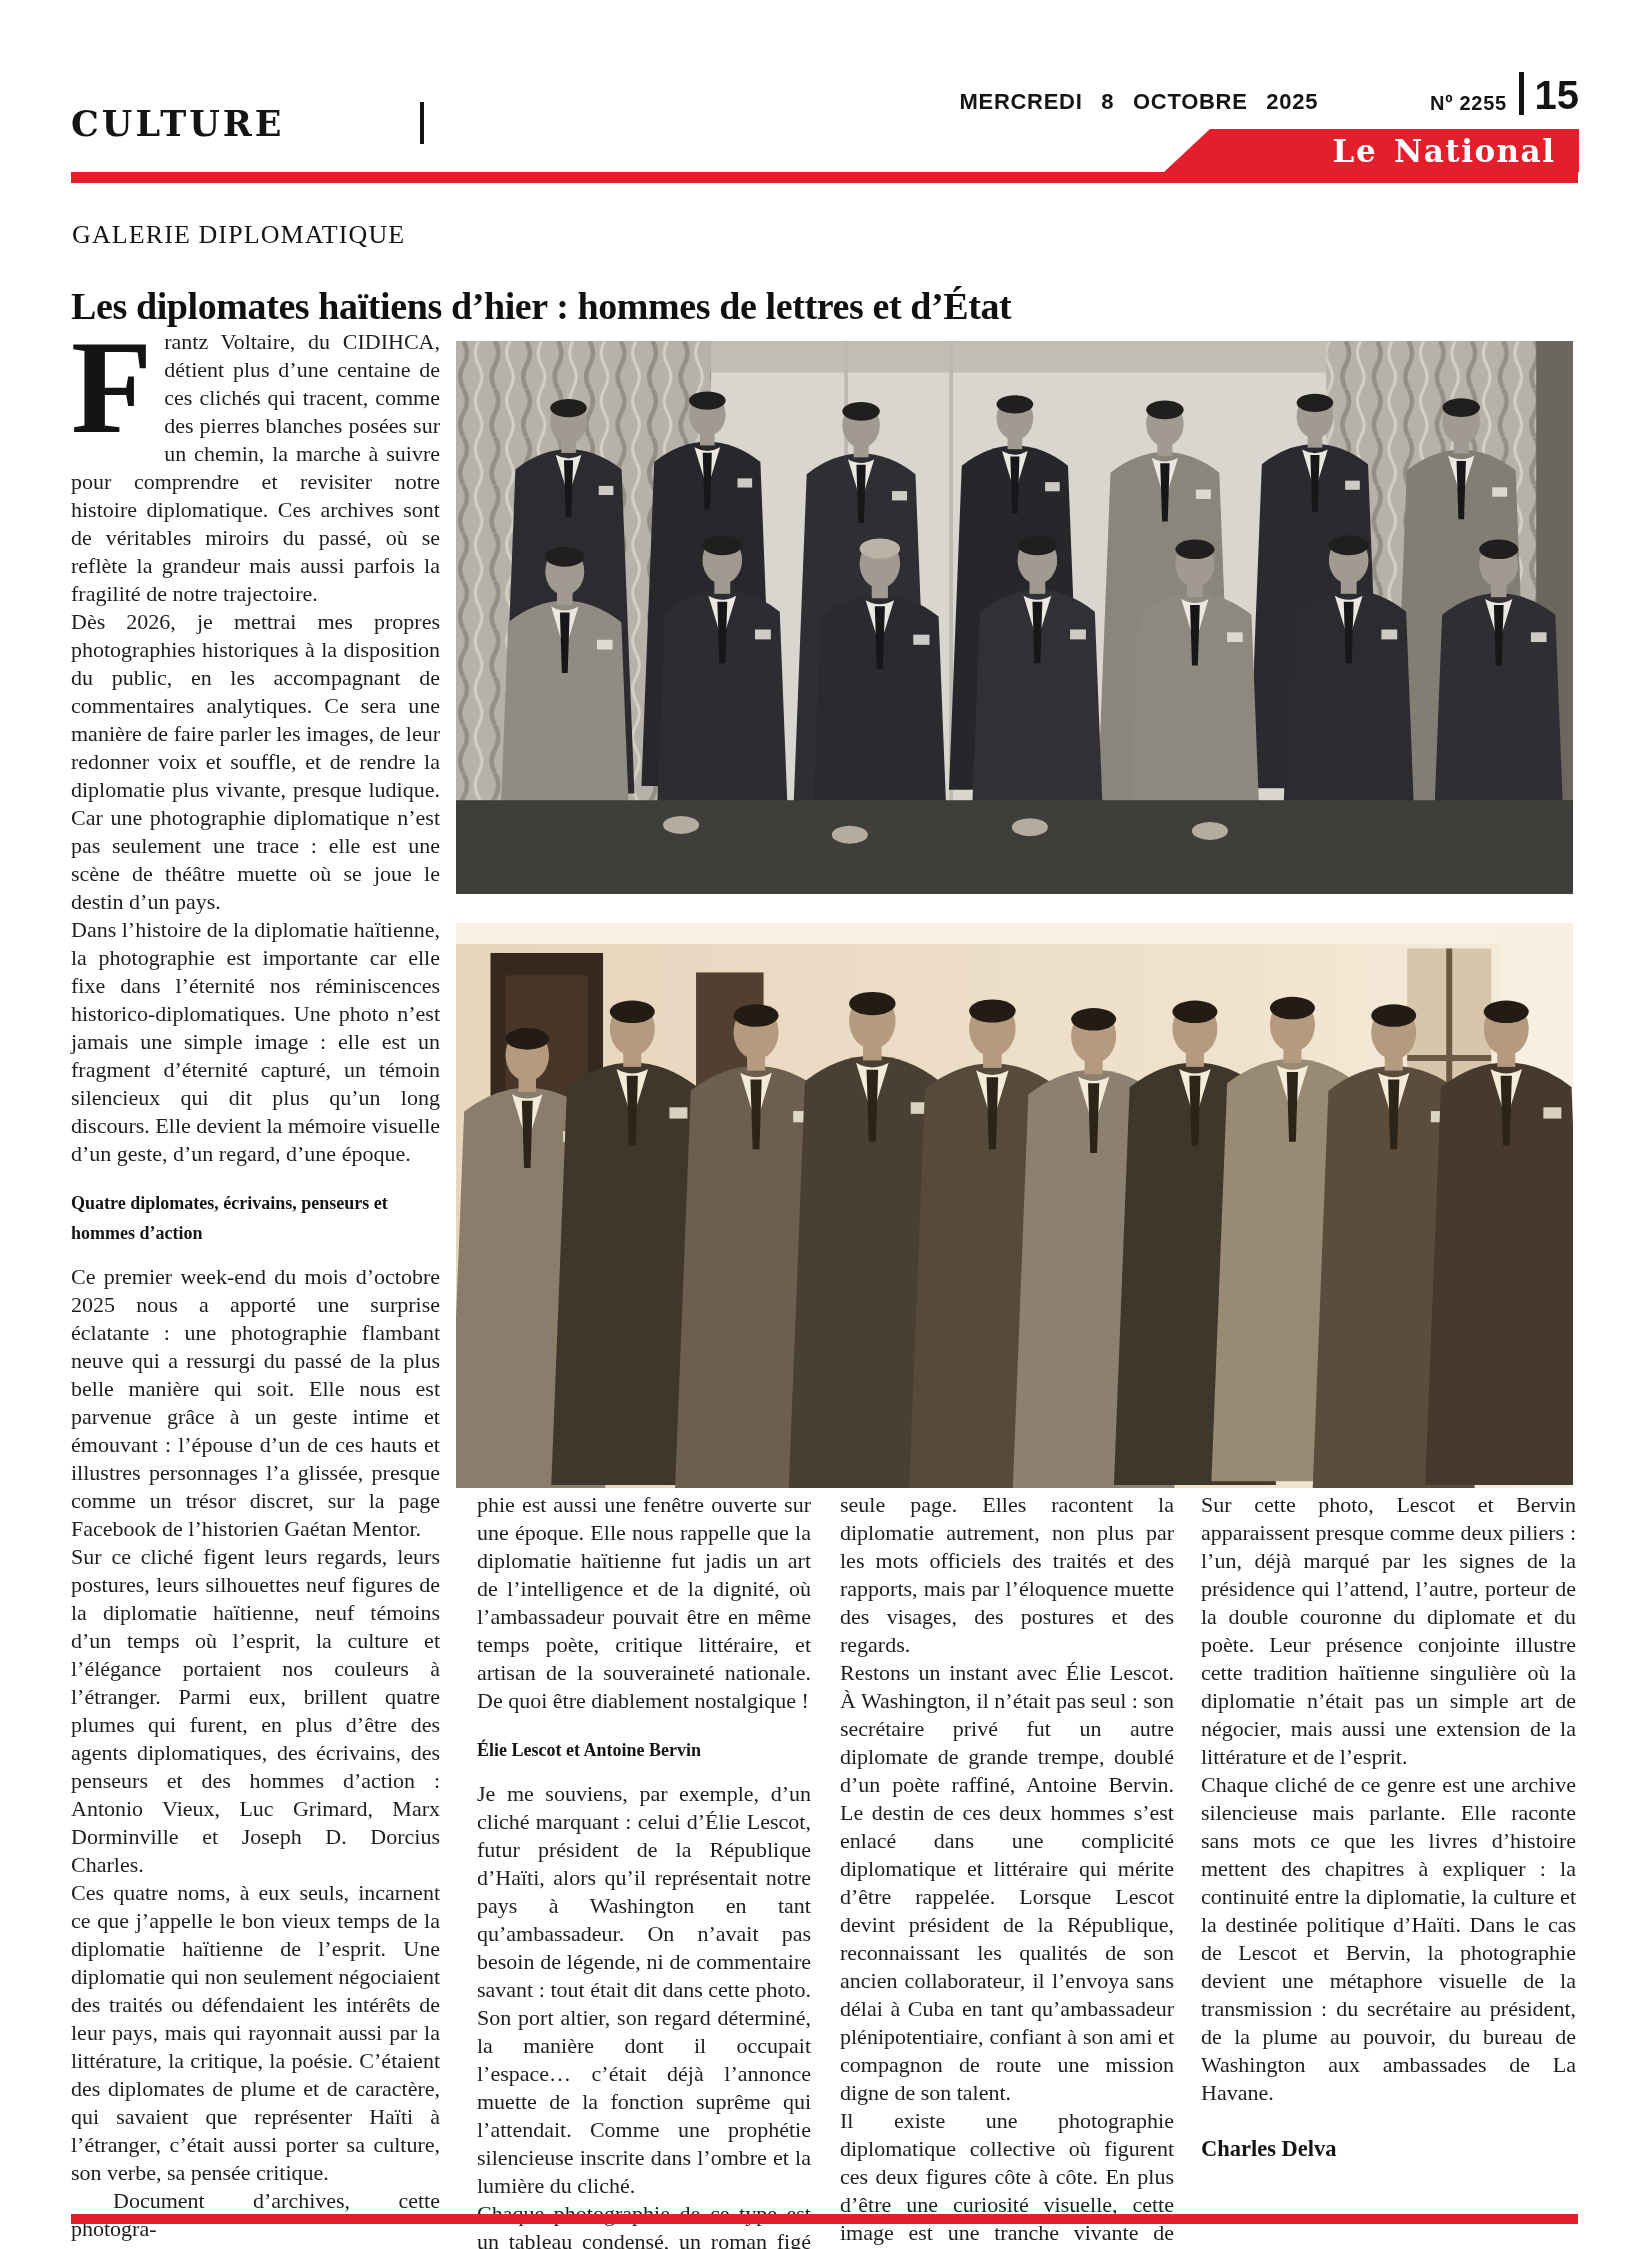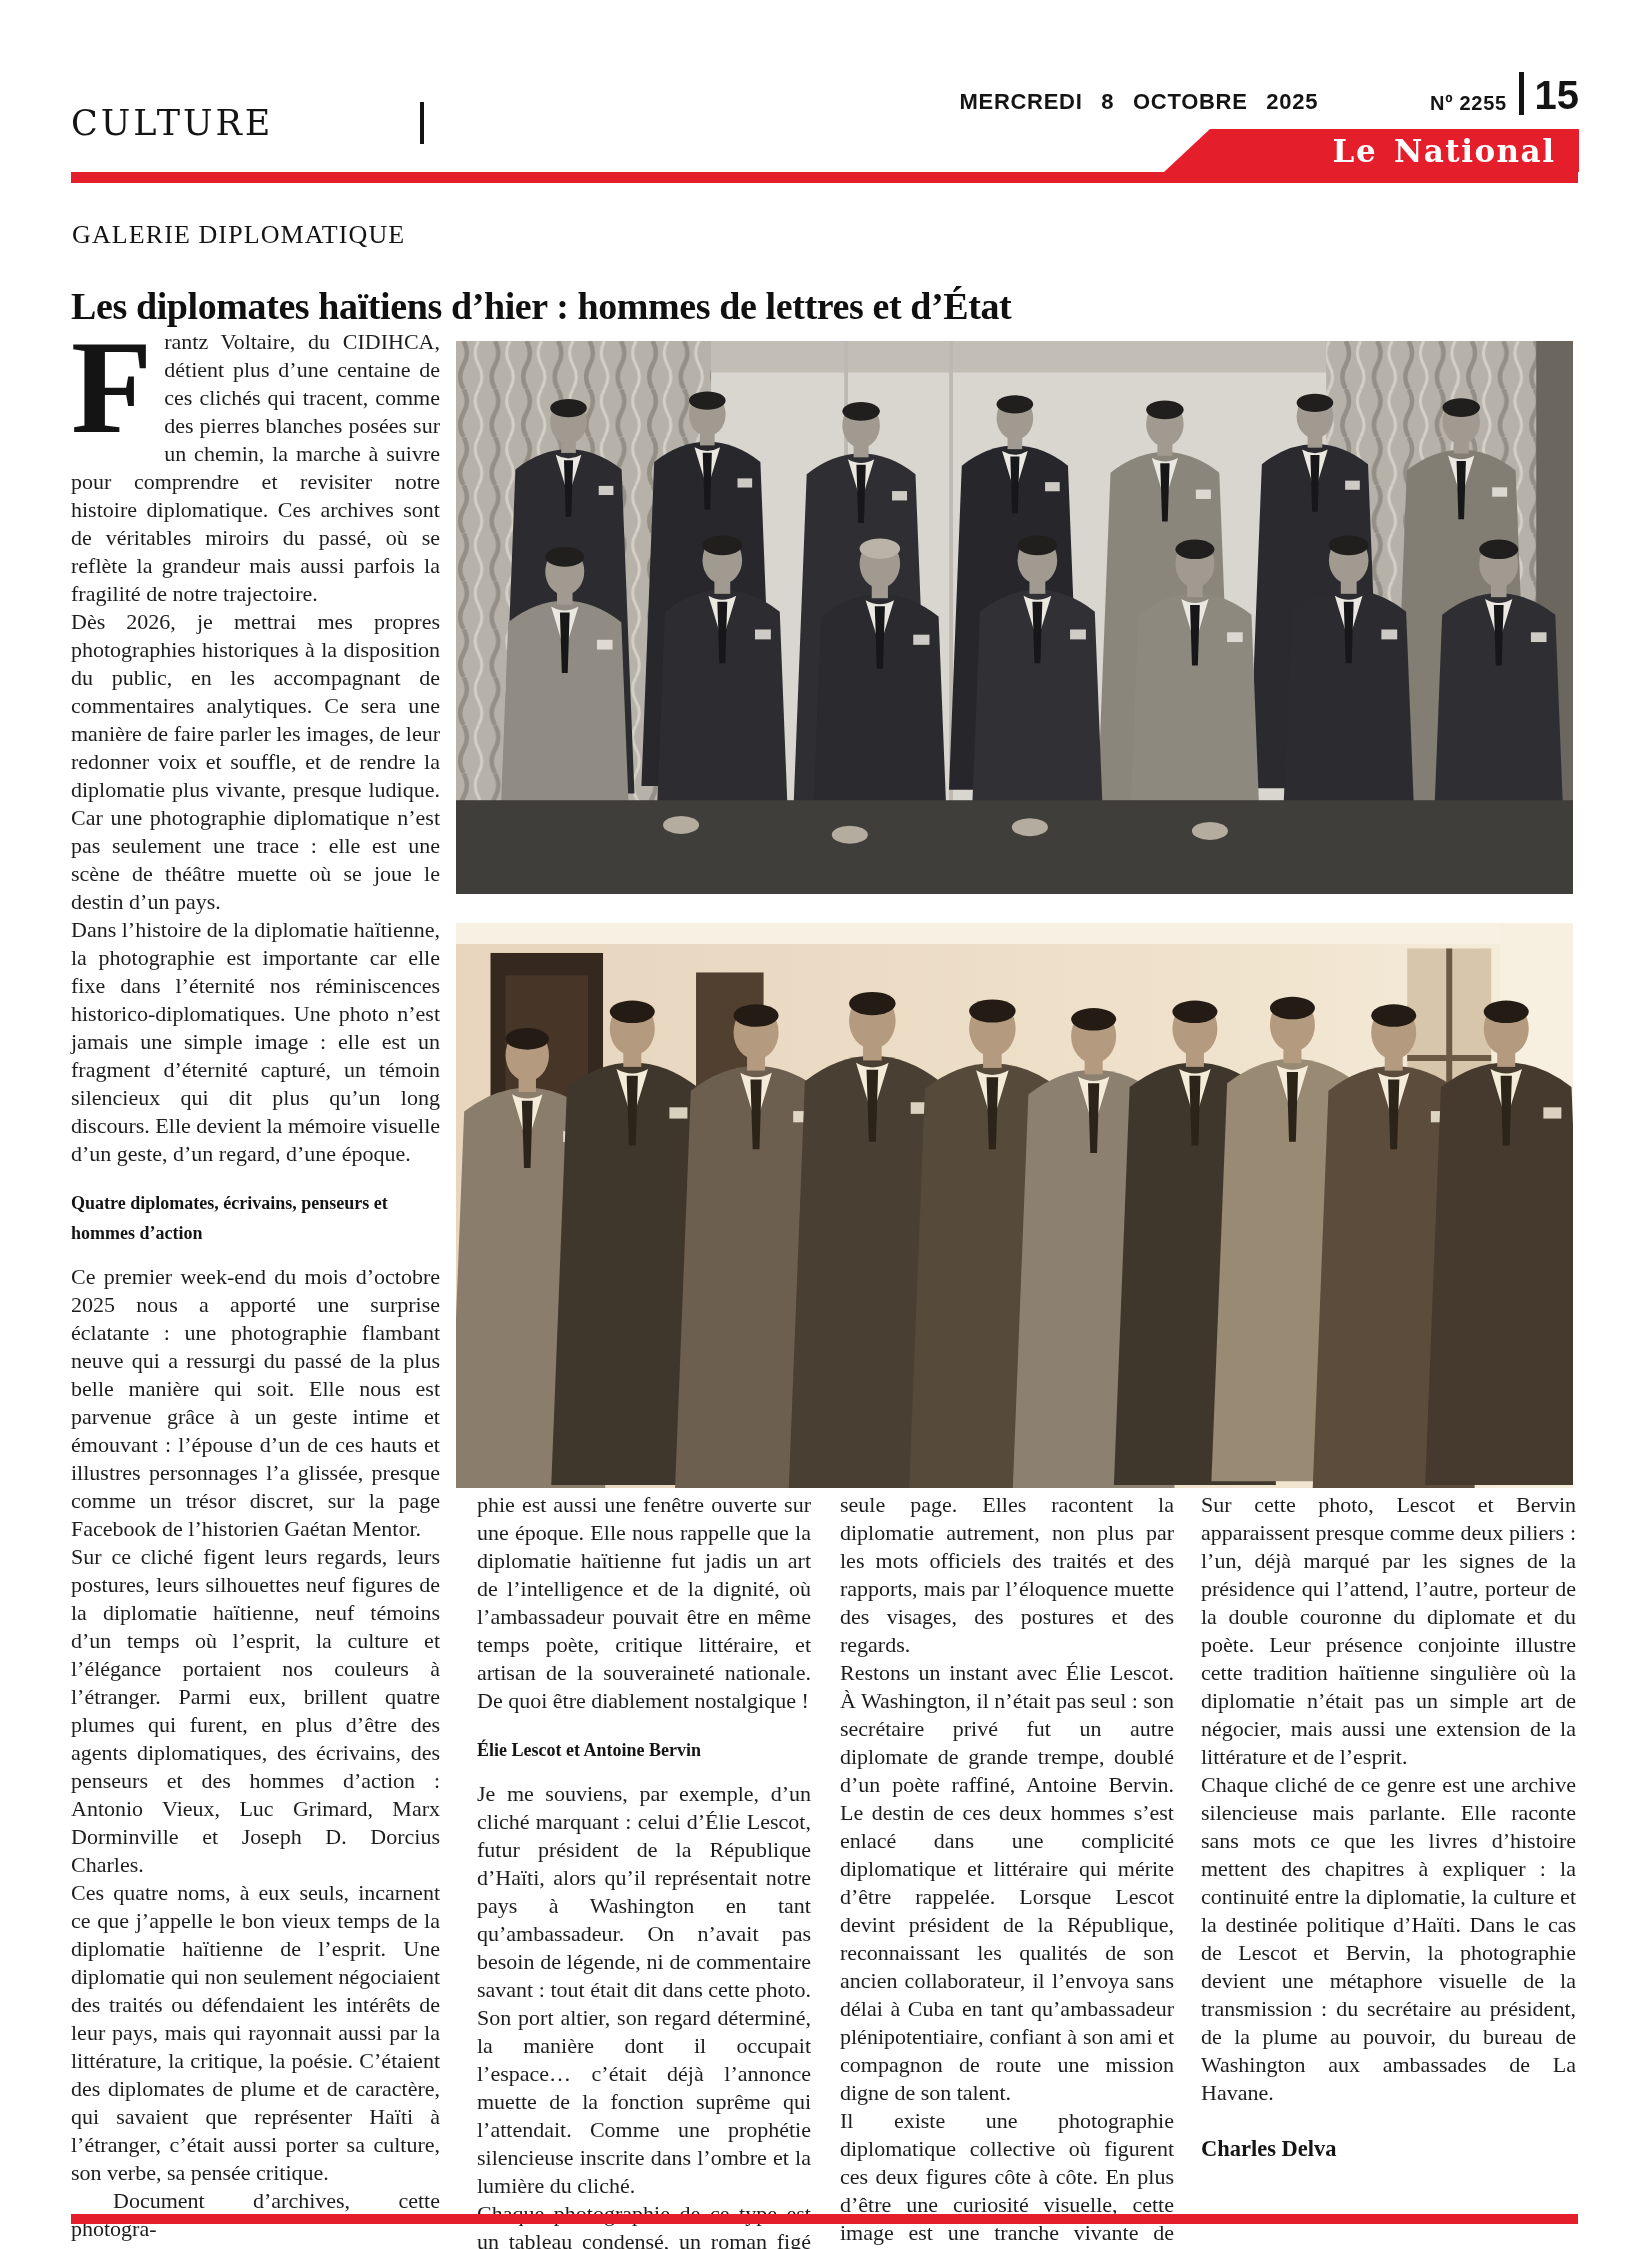--- a/index.html
+++ b/index.html
@@ -1,21 +1,21 @@
 <!DOCTYPE html>
 <html lang="fr" style="--accent: #e51e2c;font-size:12px"><head>
 <meta charset="utf-8">
 <style>
   html,body{margin:0;padding:0;background:#ffffff;}
   .page{position:relative;width:1650px;height:2250px;background:#ffffff;overflow:hidden;
         font-family:"Liberation Serif","DejaVu Serif",serif;color:#1d1d1f;}
 
   
   .section-label{position:absolute;top:103px;left:71px;
-      font-family:"DejaVu Serif","Liberation Serif",serif;font-weight:normal;
+      font-family:"DejaVu Serif","Liberation Serif",serif;font-weight:bold;
       font-size:35px;letter-spacing:3px;color:#141414;}
   .masthead-pipe{position:absolute;top:102px;left:420px;width:3.7px;height:42px;background:#141414;}
   .date-row{position:absolute;top:72px;right:71px;display:flex;align-items:flex-end;
       font-family:"Liberation Sans","DejaVu Sans",sans-serif;font-weight:bold;color:#141414;}
   .date-text{font-size:22px;letter-spacing:0.7px;word-spacing:12px;margin-right:112px;}
   .issue-text{font-size:20px;letter-spacing:0.7px;margin-right:12px;}
   .issue-bar{width:5.2px;height:43px;background:#141414;margin-right:10.5px;}
   .page-number{font-size:40px;line-height:40px;}
   .brand-banner{position:absolute;top:129px;left:1164px;width:415px;height:43px;
       background:var(--accent);clip-path:polygon(46px 0,100% 0,100% 100%,0 100%);

